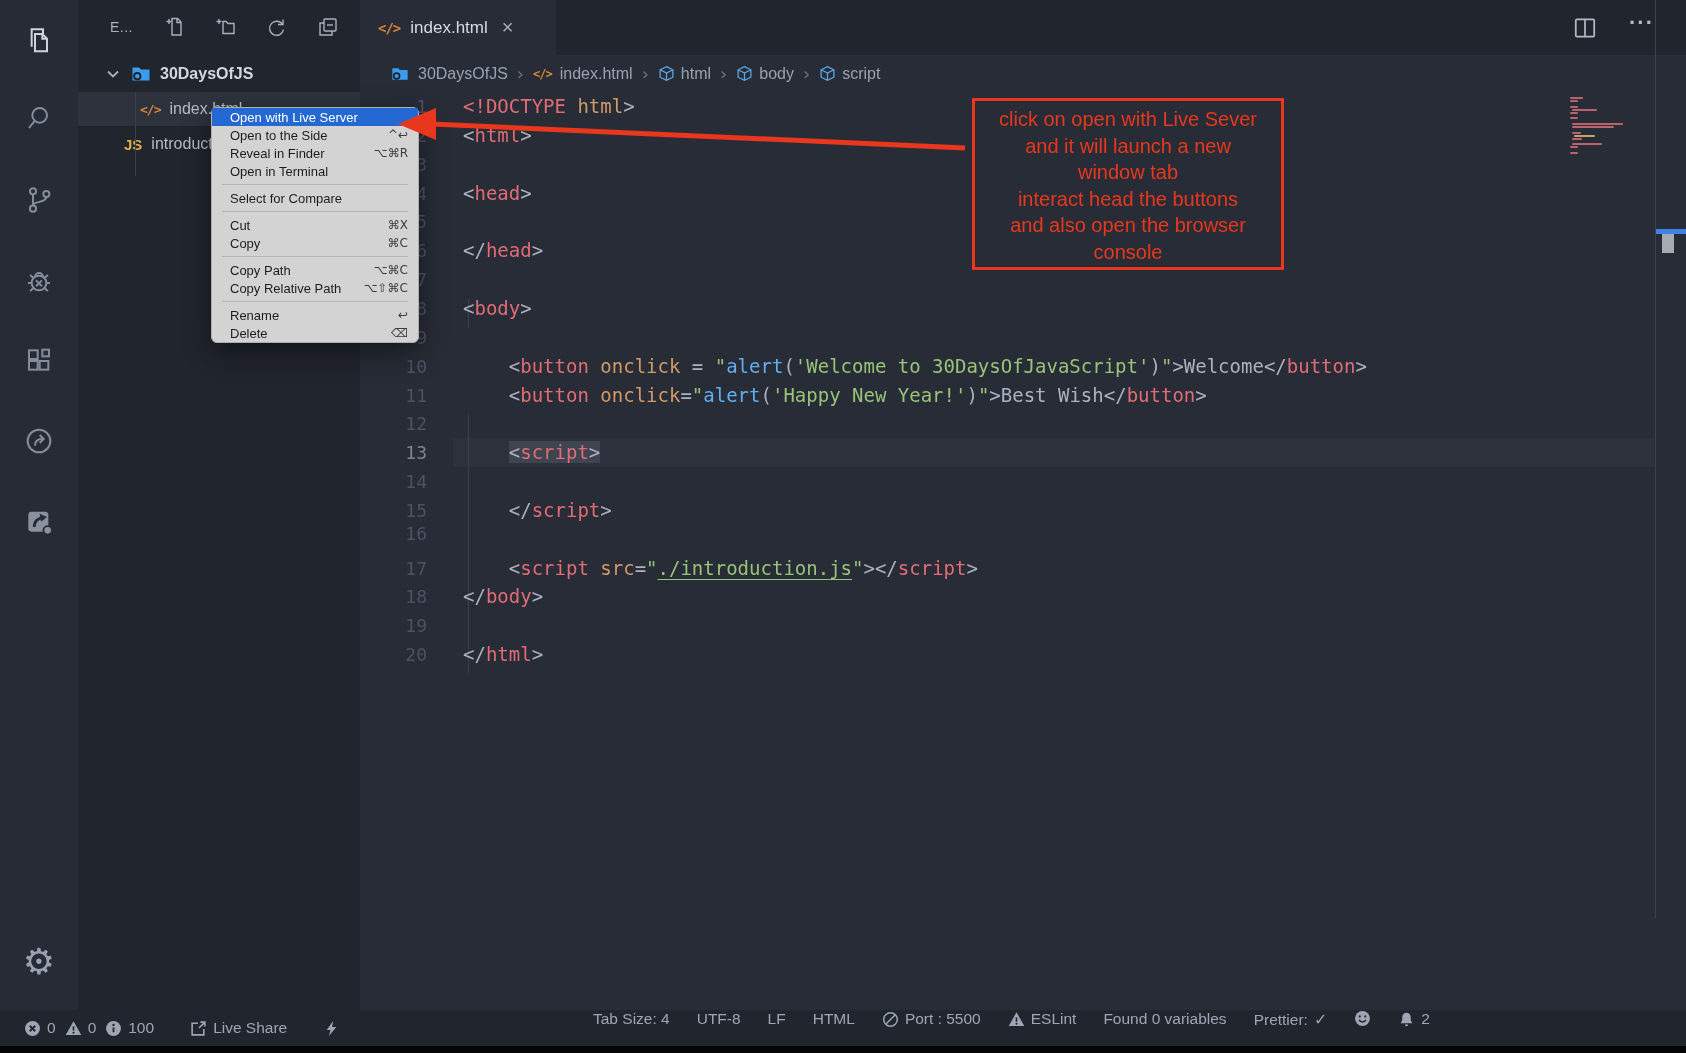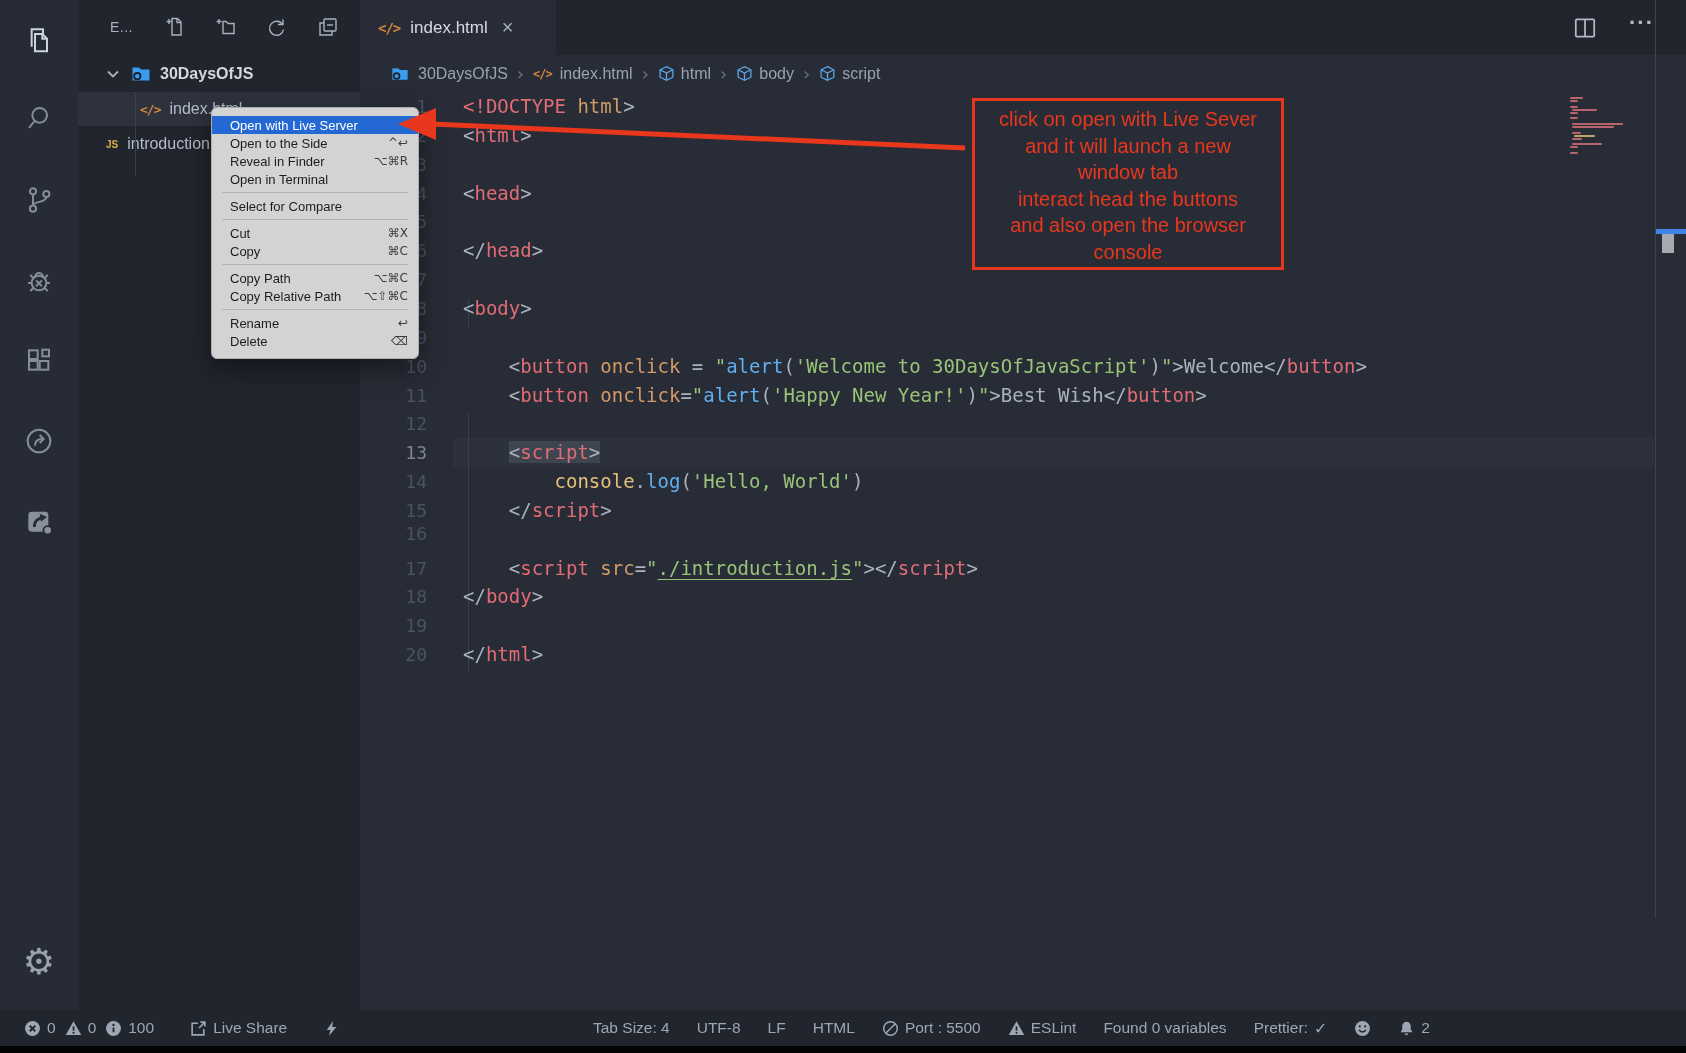--- a/index.html
+++ b/index.html
@@ -19,21 +19,21 @@
   .sb-title { position:absolute; left:32px; top:19px; font-size:14px; color:#aab1bd; letter-spacing:.5px; }
   .sb-tool { position:absolute; top:15px; width:26px; height:26px; }
   .sb-tool svg { width:24px; height:24px; stroke:#aab1bd; fill:none; stroke-width:1.4; }
   .tree-row { position:absolute; left:0; right:0; height:34px; display:flex; align-items:center; cursor:pointer; }
   .tree-row.selected { background:#2d323d; }
   .root-label { color:#d3d8e0; font-size:16px; font-weight:700; margin-left:8px; }
   .file-label { color:#b6bcc7; font-size:16px; margin-left:9px; white-space:nowrap; }
   .chev-down { width:16px; height:16px; margin-left:27px; stroke:#aab1bd; fill:none; stroke-width:1.8; }
   .folder-svg { width:22px; height:20px; margin-left:9px; }
   .html-glyph { font-family:"DejaVu Sans Mono", monospace; font-weight:700; font-size:13px; color:#d8863b; margin-left:62px; letter-spacing:-1px; }
-  .js-glyph { font-weight:800; font-size:10px; color:#dfae45; margin-left:28px; }
+  .js-glyph { font-weight:800; font-size:15px; color:#dfae45; margin-left:46px; }
   .indent-line-tree { position:absolute; left:57px; top:92px; width:1px; height:84px; background:#3a3f4b; }
 
   
   .editor-col { position:absolute; left:360px; top:0; width:1326px; height:1010px; background:#282c36; }
   .tab-strip { position:absolute; top:0; left:0; right:0; height:55px; background:#21252e; }
   .tab { position:absolute; left:0; top:0; width:196px; height:55px; background:#282c36; display:flex; align-items:center; cursor:pointer; }
   .tab .html-glyph { margin-left:18px; font-size:14px; }
   .tab-title { color:#d6dae2; font-size:17px; margin-left:10px; }
   .tab-close { color:#a9b0bc; font-size:20px; margin-left:14px; cursor:pointer; }
   .editor-actions { position:absolute; right:0; top:0; height:55px; }
@@ -66,37 +66,37 @@
   .guide-head { top:207px; height:29px; }
   .guide-body { top:322px; height:259px; }
 
   .minimap { position:absolute; left:1210px; top:97px; width:82px; }
   .mini-bar { position:absolute; height:2px; border-radius:1px; }
   .scroll-divider { position:absolute; left:1295px; top:0px; width:1px; height:918px; background:#3d424e; }
   .scroll-blue { position:absolute; left:1296px; top:229px; width:30px; height:5px; background:#3f83e8; }
   .scroll-handle { position:absolute; left:1302px; top:234px; width:12px; height:19px; background:#a6aab1; cursor:grab; }
 
   
-  .context-menu { position:absolute; left:211px; top:107px; width:208px; background:#d3d3d4; border:1px solid #aeaeae; border-radius:6px; box-shadow:0 10px 28px rgba(0,0,0,.45); padding:8px 0; z-index:50; font-size:13px; color:#1d1d1f; }
+  .context-menu { position:absolute; left:211px; top:107px; width:208px; background:#d3d3d4; border:1px solid #aeaeae; border-radius:6px; box-shadow:0 10px 28px rgba(0,0,0,.45); padding:0 0; z-index:50; font-size:13px; color:#1d1d1f; }
   .menu-item { height:18px; display:flex; align-items:center; padding:0 10px 0 18px; cursor:pointer; white-space:nowrap; }
   .menu-item .mi-label { flex:1; }
   .menu-item .mi-key { color:#3c3c3e; font-family:"DejaVu Sans", sans-serif; font-size:12px; }
   .menu-item.active { background:#2468d3; color:#fff; }
   .menu-item.active .mi-key { color:#fff; }
   .menu-sep { height:1px; background:#b4b4b6; margin:4px 10px; }
 
   
   .annotation { position:absolute; left:972px; top:98px; width:312px; height:172px; border:3px solid #e8371c; z-index:40; padding-top:5px; text-align:center; }
   .annotation div { color:#e8371c; font-size:20px; line-height:26.5px; }
   .arrow-svg { position:absolute; left:390px; top:95px; width:585px; height:64px; z-index:60; pointer-events:none; }
 
   
   .status-bar { position:absolute; left:0; top:1010px; width:1686px; height:36px; background:#21252e; color:#9ea6b4; font-size:15.5px; z-index:6; }
   .status-left { position:absolute; left:24px; top:0; height:36px; display:flex; align-items:center; gap:9px; }
-  .status-right { position:absolute; left:593px; top:0; height:36px; display:flex; align-items:center; gap:27px; }
+  .status-right { position:absolute; left:593px; top:0; height:36px; display:flex; align-items:flex-start; gap:27px; }
   .st-item { display:flex; align-items:center; gap:6px; cursor:pointer; white-space:nowrap; }
   .st-item svg { width:17px; height:17px; }
   .st-gap { width:18px; }
   .check-glyph { font-family:"DejaVu Sans", sans-serif; font-size:16px; }
   .bottom-strip { position:absolute; left:0; top:1046px; width:1686px; height:7px; background:#050505; }
 </style>
 </head>
 <body>
 
 <div class="screen">
@@ -267,21 +267,21 @@
           <div class="code-line" style="top: 86.55px;"><span class="gutter">4</span><span class="code-text"><span class="tk-p">&lt;</span><span class="tk-t">head</span><span class="tk-p">&gt;</span></span></div>
           <div class="code-line" style="top: 115.4px;"><span class="gutter">5</span></div>
           <div class="code-line" style="top: 144.25px;"><span class="gutter">6</span><span class="code-text"><span class="tk-p">&lt;/</span><span class="tk-t">head</span><span class="tk-p">&gt;</span></span></div>
           <div class="code-line" style="top: 173.1px;"><span class="gutter">7</span><span class="code-text"></span></div>
           <div class="code-line" style="top: 201.95px;"><span class="gutter">8</span><span class="code-text"><span class="tk-p">&lt;</span><span class="tk-t">body</span><span class="tk-p">&gt;</span></span></div>
           <div class="code-line" style="top: 230.8px;"><span class="gutter">9</span><span class="code-text"></span></div>
           <div class="code-line" style="top: 259.65px;"><span class="gutter">10</span><span class="code-text"><span class="tk-g">    </span><span class="tk-p">&lt;</span><span class="tk-t">button</span><span class="tk-g"> </span><span class="tk-a">onclick</span><span class="tk-g"> = </span><span class="tk-s">"</span><span class="tk-f">alert</span><span class="tk-p">(</span><span class="tk-s">'Welcome to 30DaysOfJavaScript'</span><span class="tk-p">)</span><span class="tk-s">"</span><span class="tk-p">&gt;</span><span class="tk-g">Welcome</span><span class="tk-p">&lt;/</span><span class="tk-t">button</span><span class="tk-p">&gt;</span></span></div>
           <div class="code-line" style="top: 288.5px;"><span class="gutter">11</span><span class="code-text"><span class="tk-g">    </span><span class="tk-p">&lt;</span><span class="tk-t">button</span><span class="tk-g"> </span><span class="tk-a">onclick</span><span class="tk-p">=</span><span class="tk-s">"</span><span class="tk-f">alert</span><span class="tk-p">(</span><span class="tk-s">'Happy New Year!'</span><span class="tk-p">)</span><span class="tk-s">"</span><span class="tk-p">&gt;</span><span class="tk-g">Best Wish</span><span class="tk-p">&lt;/</span><span class="tk-t">button</span><span class="tk-p">&gt;</span></span></div>
           <div class="code-line" style="top: 317.35px;"><span class="gutter">12</span><span class="code-text"></span></div>
           <div class="code-line current" style="top: 346.2px;"><span class="gutter">13</span><span class="code-text"><span class="tk-g">    </span><span class="tk-p tk-hl">&lt;</span><span class="tk-t tk-hl">script</span><span class="tk-p tk-hl">&gt;</span></span></div>
-          <div class="code-line" style="top: 375.05px;"><span class="gutter">14</span><span class="code-text"><span class="tk-g">        </span><span class="tk-c">console</span><span class="tk-p">.</span><span class="tk-f">log</span><span class="tk-p">(</span><span class="tk-s">'Hello, World'</span><span class="tk-p">)</span></span></div>
+          <div class="code-line" style="top: 375.05px;"><span class="gutter">14</span></div>
           <div class="code-line" style="top: 403.9px;"><span class="gutter">15</span><span class="code-text"><span class="tk-g">    </span><span class="tk-p">&lt;/</span><span class="tk-t">script</span><span class="tk-p">&gt;</span></span></div>
           <div class="code-line" style="top: 427px;"><span class="gutter">16</span><span class="code-text"></span></div>
           <div class="code-line" style="top: 461.6px;"><span class="gutter">17</span><span class="code-text"><span class="tk-g">    </span><span class="tk-p">&lt;</span><span class="tk-t">script</span><span class="tk-g"> </span><span class="tk-a">src</span><span class="tk-p">=</span><span class="tk-s">"</span><span class="tk-u">./introduction.js</span><span class="tk-s">"</span><span class="tk-p">&gt;</span><span class="tk-p">&lt;/</span><span class="tk-t">script</span><span class="tk-p">&gt;</span></span></div>
           <div class="code-line" style="top: 490.45px;"><span class="gutter">18</span><span class="code-text"><span class="tk-p">&lt;/</span><span class="tk-t">body</span><span class="tk-p">&gt;</span></span></div>
           <div class="code-line" style="top: 519.3px;"><span class="gutter">19</span><span class="code-text"></span></div>
           <div class="code-line" style="top: 548.15px;"><span class="gutter">20</span><span class="code-text"><span class="tk-p">&lt;/</span><span class="tk-t">html</span><span class="tk-p">&gt;</span></span></div>
         </div>
       <div class="indent-guide guide-head"></div>
       <div class="indent-guide guide-body"></div>
     </div>

